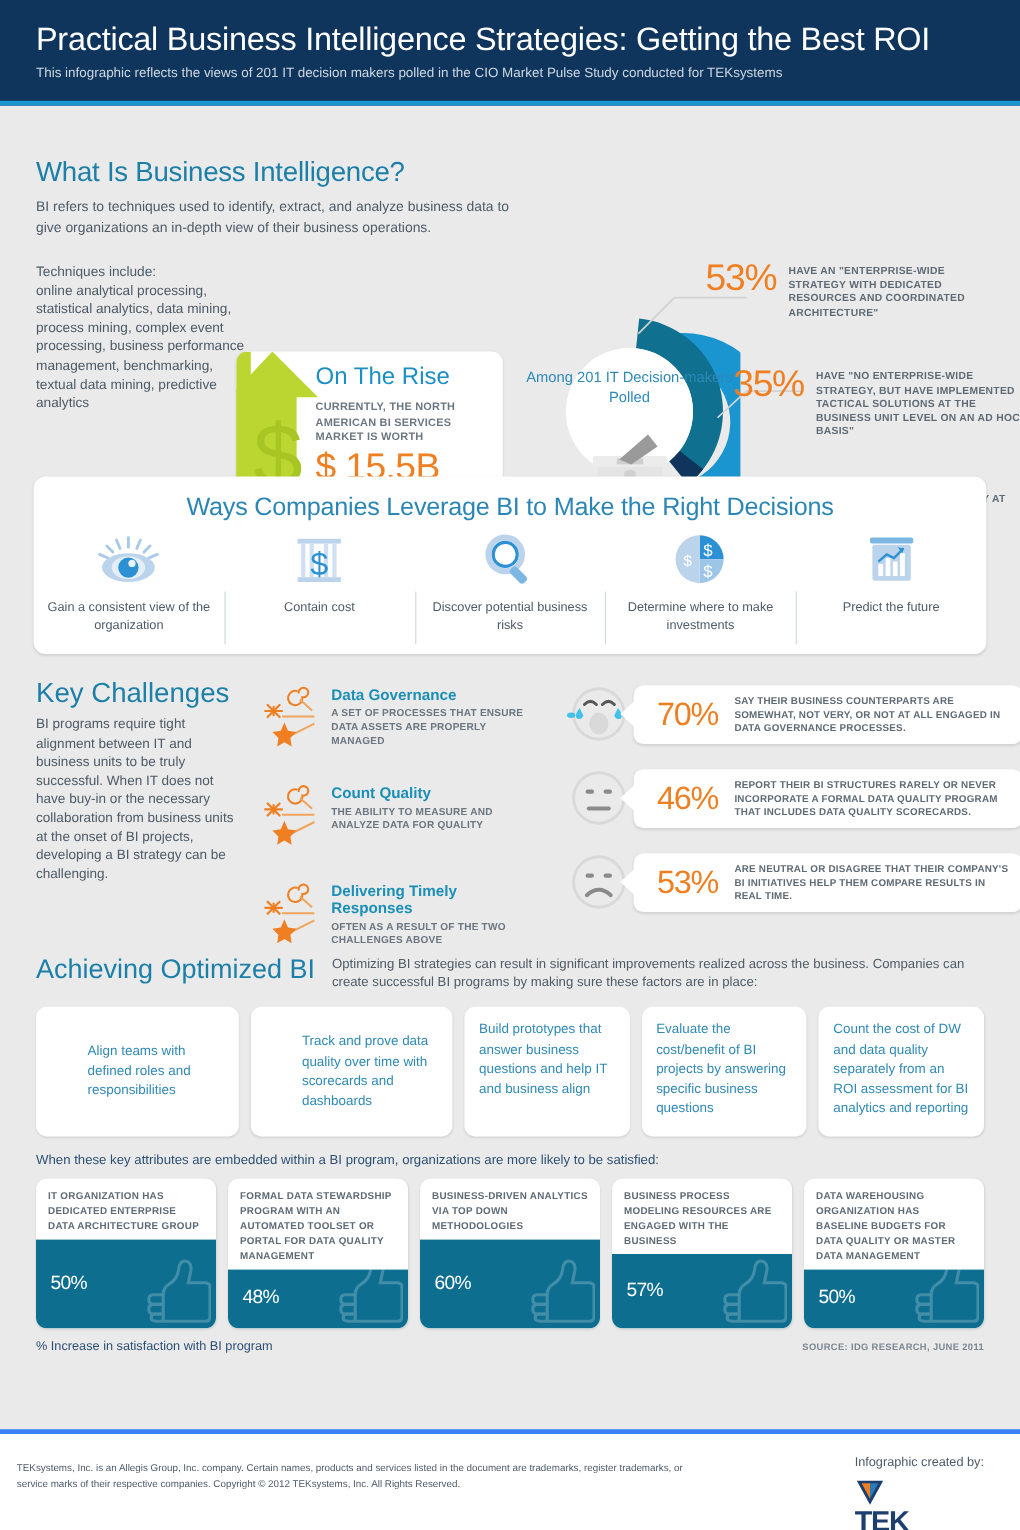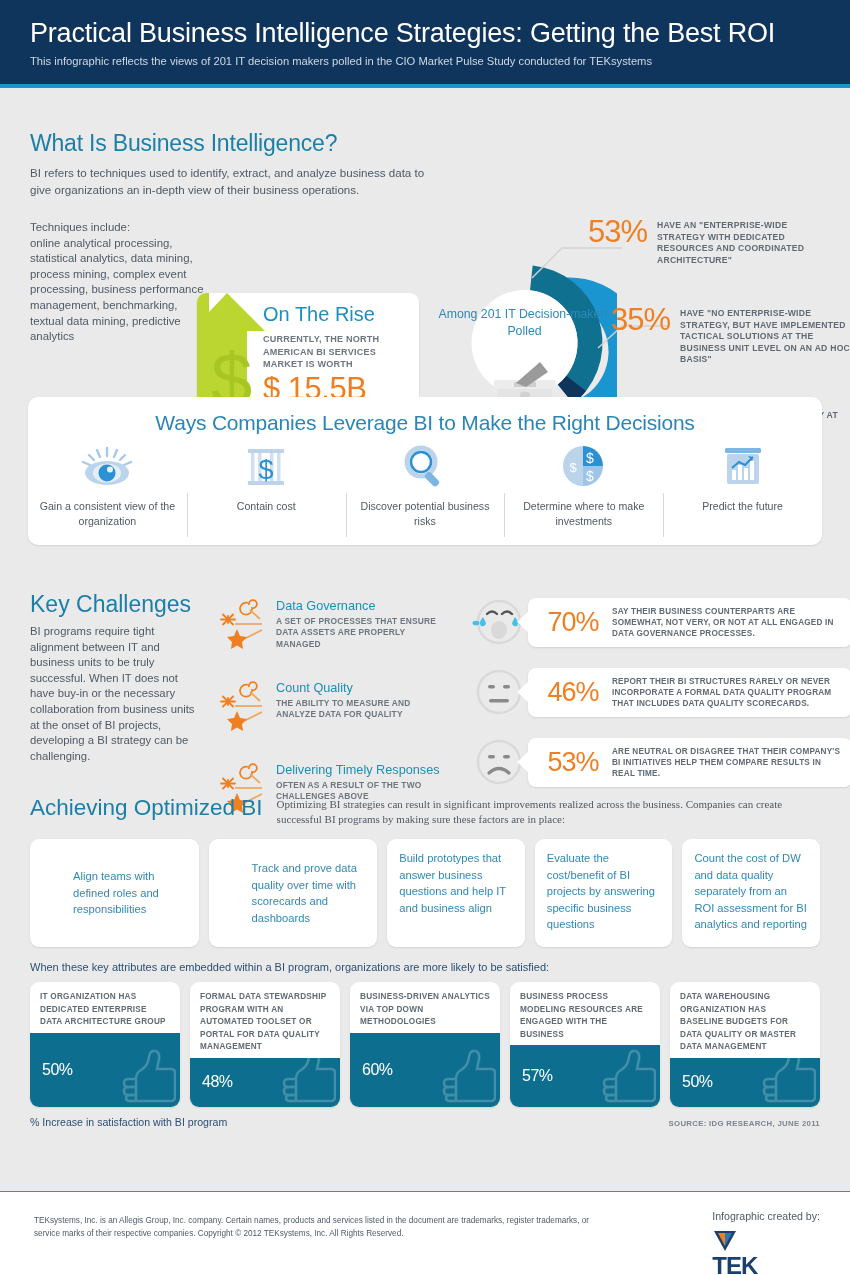--- a/index.html
+++ b/index.html
@@ -62,26 +62,26 @@
   .ways h3 { text-align:center; color:#2b86b5; font-size:21px; font-weight:400; padding-top:14px; letter-spacing:-0.2px; }
   .ways-row { display:flex; margin-top:6px; }
   .way { flex:1; text-align:center; position:relative; padding:0 6px; }
   .way + .way::before {
     content:""; position:absolute; left:0; top:52px; width:1px; height:44px; background:#d4d9dd;
   }
   .way-icon { height:52px; display:flex; align-items:center; justify-content:center; }
   .way-label { color:#4e5a66; font-size:10.6px; line-height:15px; margin-top:6px; }
 
   
-  .kc { position:absolute; left:30px; top:591px; width:790px; }
+  .kc { position:absolute; left:30px; top:564px; width:790px; }
   .kc h2 { color:#1b7fa8; font-size:23px; font-weight:400; }
   .kc-desc { color:#4e5a66; font-size:11.3px; line-height:15.6px; margin-top:6px; width:175px; }
   .kc-items { position:absolute; left:186px; top:8px; width:230px; }
   .kc-item { margin-bottom:28px; position:relative; padding-left:60px; min-height:54px; }
-  .kc-title { color:#1b8fb5; font-size:12.7px; font-weight:400; }
+  .kc-title { color:#1b8fb5; font-size:12.7px; font-weight:700; }
   .kc-sub { color:#6c7680; font-size:8.4px; line-height:11.4px; font-weight:700; letter-spacing:.2px; margin-top:3px; }
   .kc-ico { position:absolute; left:0; top:-2px; }
 
   .bubbles { position:absolute; left:440px; top:2px; width:382px; }
   .bubble-row { position:relative; height:58px; margin-bottom:12px; display:flex; align-items:center; }
   .face { width:58px; height:48px; flex:0 0 58px; display:flex; align-items:center; justify-content:center; }
   .bubble {
     position:relative; flex:1; background:#fff; border-radius:8px;
     box-shadow:0 1px 2px rgba(0,0,0,.10);
     display:flex; align-items:center; padding:8px 10px 8px 6px; min-height:48px;
@@ -91,21 +91,21 @@
     border-top:11px solid transparent; border-bottom:11px solid transparent;
     border-right:12px solid #fff;
   }
   .b-pct { color:#ef7f21; font-size:27px; font-weight:400; letter-spacing:-1px; width:78px; text-align:center; line-height:30px; }
   .b-txt { color:#5f6a74; font-size:8.2px; line-height:11px; font-weight:700; letter-spacing:.2px; flex:1; }
 
   
   .ach { position:absolute; left:30px; top:795px; width:790px; }
   .ach-head { display:flex; align-items:flex-start; }
   .ach h2 { color:#1b7fa8; font-size:22.5px; font-weight:400; white-space:nowrap; }
-  .ach-lead { color:#4e5a66; font-size:11px; line-height:15px; margin-left:14px; margin-top:2px;font-family:Liberation Serif, serif; }
+  .ach-lead { color:#4e5a66; font-size:11px; line-height:15px; margin-left:14px; margin-top:2px; }
 
   .ach-cards { display:flex; gap:10px; margin-top:12px; }
   .ach-card {
     flex:1; background:#fff; border-radius:9px; box-shadow:0 1px 2px rgba(0,0,0,.10);
     height:108px; padding:11px 12px; display:flex; align-items:center;
     color:#2f89b4; font-size:11.2px; line-height:16.5px;
   }
   .ach-card.top { align-items:flex-start; }
   .ach-card.mid { align-items:center;padding-left:43px; }
 
@@ -125,21 +125,21 @@
   .stat-num { color:#fff; font-size:16px; font-weight:400; letter-spacing:-0.5px; z-index:2; }
   .thumb { position:absolute; right:4px; bottom:2px; opacity:.22; }
 
   .legend-row { display:flex; justify-content:space-between; align-items:baseline; margin-top:9px; }
   .legend-left { color:#2c4f74; font-size:10.6px; }
   .legend-right { color:#7b8691; font-size:7.8px; font-weight:700; letter-spacing:.3px; }
 
   
   .footer {
     position:absolute; left:0; bottom:0; width:850px; height:84px;
-    background:#fff; border-top:1px solid #3b82f6; padding:22px 34px;
+    background:#fff; border-top:4px solid #3b82f6; padding:22px 14px;
   }
   .foot-text { color:#4e5a66; font-size:8.2px; line-height:13px; width:560px; }
   .foot-right { position:absolute; right:30px; top:18px; text-align:left; }
   .foot-right .cap { color:#4e5a66; font-size:10.6px; margin-bottom:6px; }
 </style>
 </head>
 <body>
 
 <div class="page">
 

